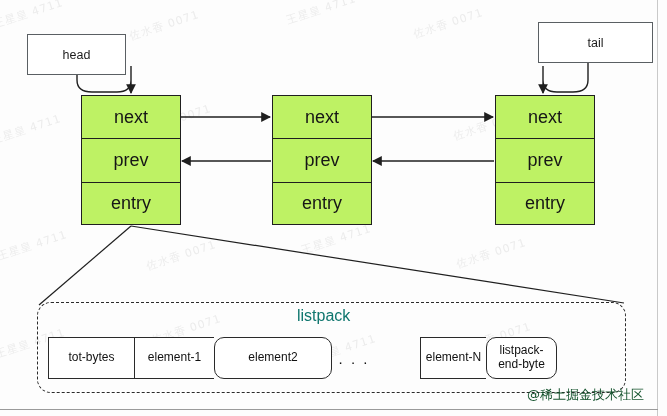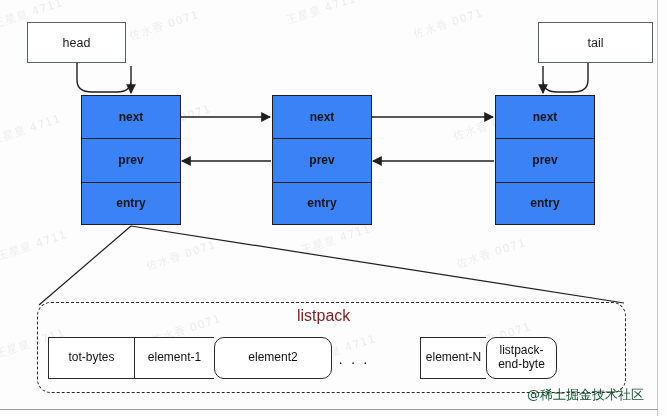--- a/index.html
+++ b/index.html
@@ -74,24 +74,23 @@
     background: #ffffff;
     z-index: 3;
     display: flex;
     flex-direction: column;
   }
   .node .cell {
     box-sizing: border-box;
     display: flex;
     align-items: center;
     justify-content: center;
-    font-size: 12px;
+    font-size: 18px;
     color: #161616;
-    background: #3b82f6;
-    font-weight: bold;
+    background: #bef264;
   }
   .node .cell.sep {
     border-bottom: 1.5px solid #1f1f1f;
   }
 
   
   svg.conn {
     position: absolute;
     inset: 0;
     width: 667px;
@@ -105,21 +104,21 @@
     position: absolute;
     box-sizing: border-box;
     border: 1.6px dashed #2a2a2a;
     border-radius: 14px;
     background: transparent;
     z-index: 2;
   }
   .listpack-title {
     position: absolute;
     font-size: 16px;
-    color: #7f1d1d;
+    color: #0f766e;
     z-index: 4;
     white-space: nowrap;
   }
   .lp-cells {
     position: absolute;
     display: flex;
     align-items: stretch;
     z-index: 4;
   }
   .lp-cell {
@@ -201,21 +200,21 @@
     <line x1="372" y1="117" x2="493" y2="117" stroke="#1f1f1f" stroke-width="1.4" marker-end="url(#arrow)"></line>
 
     <line x1="271" y1="161" x2="182" y2="161" stroke="#1f1f1f" stroke-width="1.4" marker-end="url(#arrow)"></line>
 
     <line x1="494" y1="161" x2="373" y2="161" stroke="#1f1f1f" stroke-width="1.4" marker-end="url(#arrow)"></line>
 
     <line x1="131" y1="226" x2="39" y2="305" stroke="#1f1f1f" stroke-width="1.2"></line>
     <line x1="131" y1="226" x2="624" y2="303" stroke="#1f1f1f" stroke-width="1.2"></line>
   </svg>
 
-  <div class="box ptr-box" style="left:27px; top:22px; width:99px; height:41px;">
+  <div class="box ptr-box" style="left:27px; top:34px; width:99px; height:41px;">
     <span>head</span>
   </div>
 
   <div class="box ptr-box" style="left:538px; top:22px; width:115px; height:41px;">
     <span>tail</span>
   </div>
 
   <div class="node" style="left:81px; top:95px; width:100px; height:130px;">
     <div class="cell sep" style="height:44px;">next</div>
     <div class="cell sep" style="height:44px;">prev</div>

